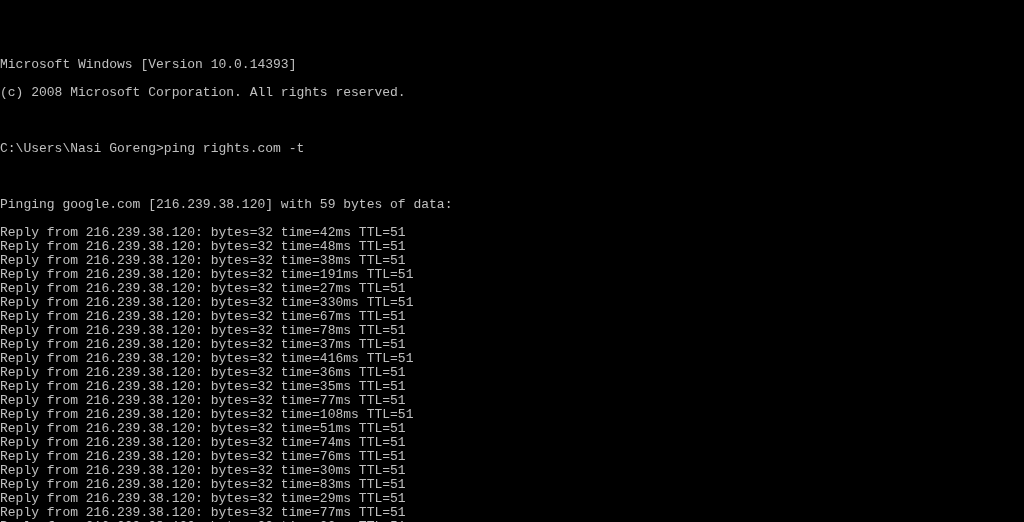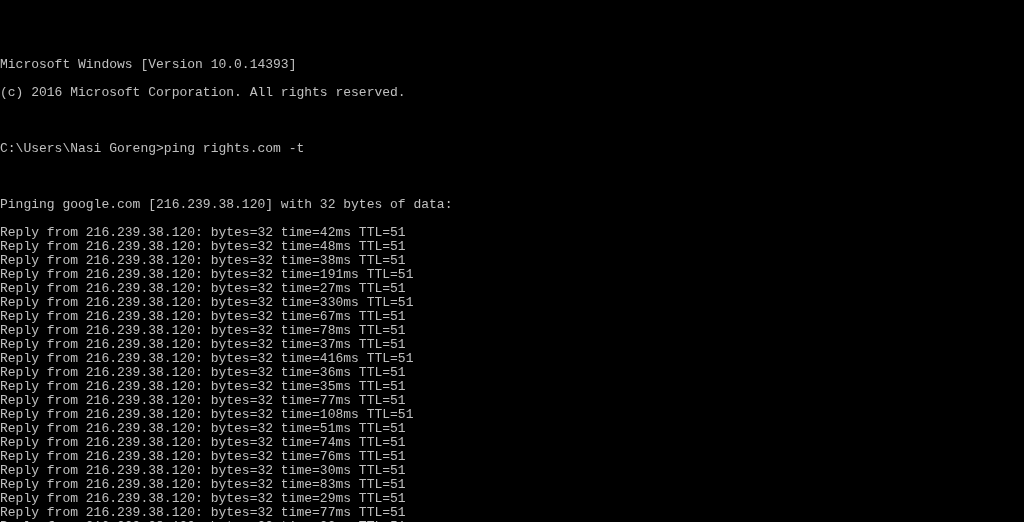--- a/index.html
+++ b/index.html
@@ -16,22 +16,22 @@
       white-space: pre;
     }
     .line { display: block; }
   </style>
 </head>
 <body>
 
 
 
 <span class="line">Microsoft Windows [Version 10.0.14393]</span>
-<span class="line">(c) 2016 Microsoft Corporation. All rights reserved.</span>
+<span class="line">(c) 2008 Microsoft Corporation. All rights reserved.</span>
 <span class="line"> </span>
 <span class="line"><span>C:\Users\Nasi Goreng&gt;</span><span>ping rights.com -t</span></span>
 <span class="line"> </span>
-<span class="line">Pinging google.com [216.239.38.120] with 32 bytes of data:</span>
+<span class="line">Pinging google.com [216.239.38.120] with 59 bytes of data:</span>
 <div id="replies"><span class="line">Reply from 216.239.38.120: bytes=32 time=42ms TTL=51</span><span class="line">Reply from 216.239.38.120: bytes=32 time=48ms TTL=51</span><span class="line">Reply from 216.239.38.120: bytes=32 time=38ms TTL=51</span><span class="line">Reply from 216.239.38.120: bytes=32 time=191ms TTL=51</span><span class="line">Reply from 216.239.38.120: bytes=32 time=27ms TTL=51</span><span class="line">Reply from 216.239.38.120: bytes=32 time=330ms TTL=51</span><span class="line">Reply from 216.239.38.120: bytes=32 time=67ms TTL=51</span><span class="line">Reply from 216.239.38.120: bytes=32 time=78ms TTL=51</span><span class="line">Reply from 216.239.38.120: bytes=32 time=37ms TTL=51</span><span class="line">Reply from 216.239.38.120: bytes=32 time=416ms TTL=51</span><span class="line">Reply from 216.239.38.120: bytes=32 time=36ms TTL=51</span><span class="line">Reply from 216.239.38.120: bytes=32 time=35ms TTL=51</span><span class="line">Reply from 216.239.38.120: bytes=32 time=77ms TTL=51</span><span class="line">Reply from 216.239.38.120: bytes=32 time=108ms TTL=51</span><span class="line">Reply from 216.239.38.120: bytes=32 time=51ms TTL=51</span><span class="line">Reply from 216.239.38.120: bytes=32 time=74ms TTL=51</span><span class="line">Reply from 216.239.38.120: bytes=32 time=76ms TTL=51</span><span class="line">Reply from 216.239.38.120: bytes=32 time=30ms TTL=51</span><span class="line">Reply from 216.239.38.120: bytes=32 time=83ms TTL=51</span><span class="line">Reply from 216.239.38.120: bytes=32 time=29ms TTL=51</span><span class="line">Reply from 216.239.38.120: bytes=32 time=77ms TTL=51</span><span class="line">Reply from 216.239.38.120: bytes=32 time=33ms TTL=51</span></div>
 
 
 
 
 
 </body></html>

